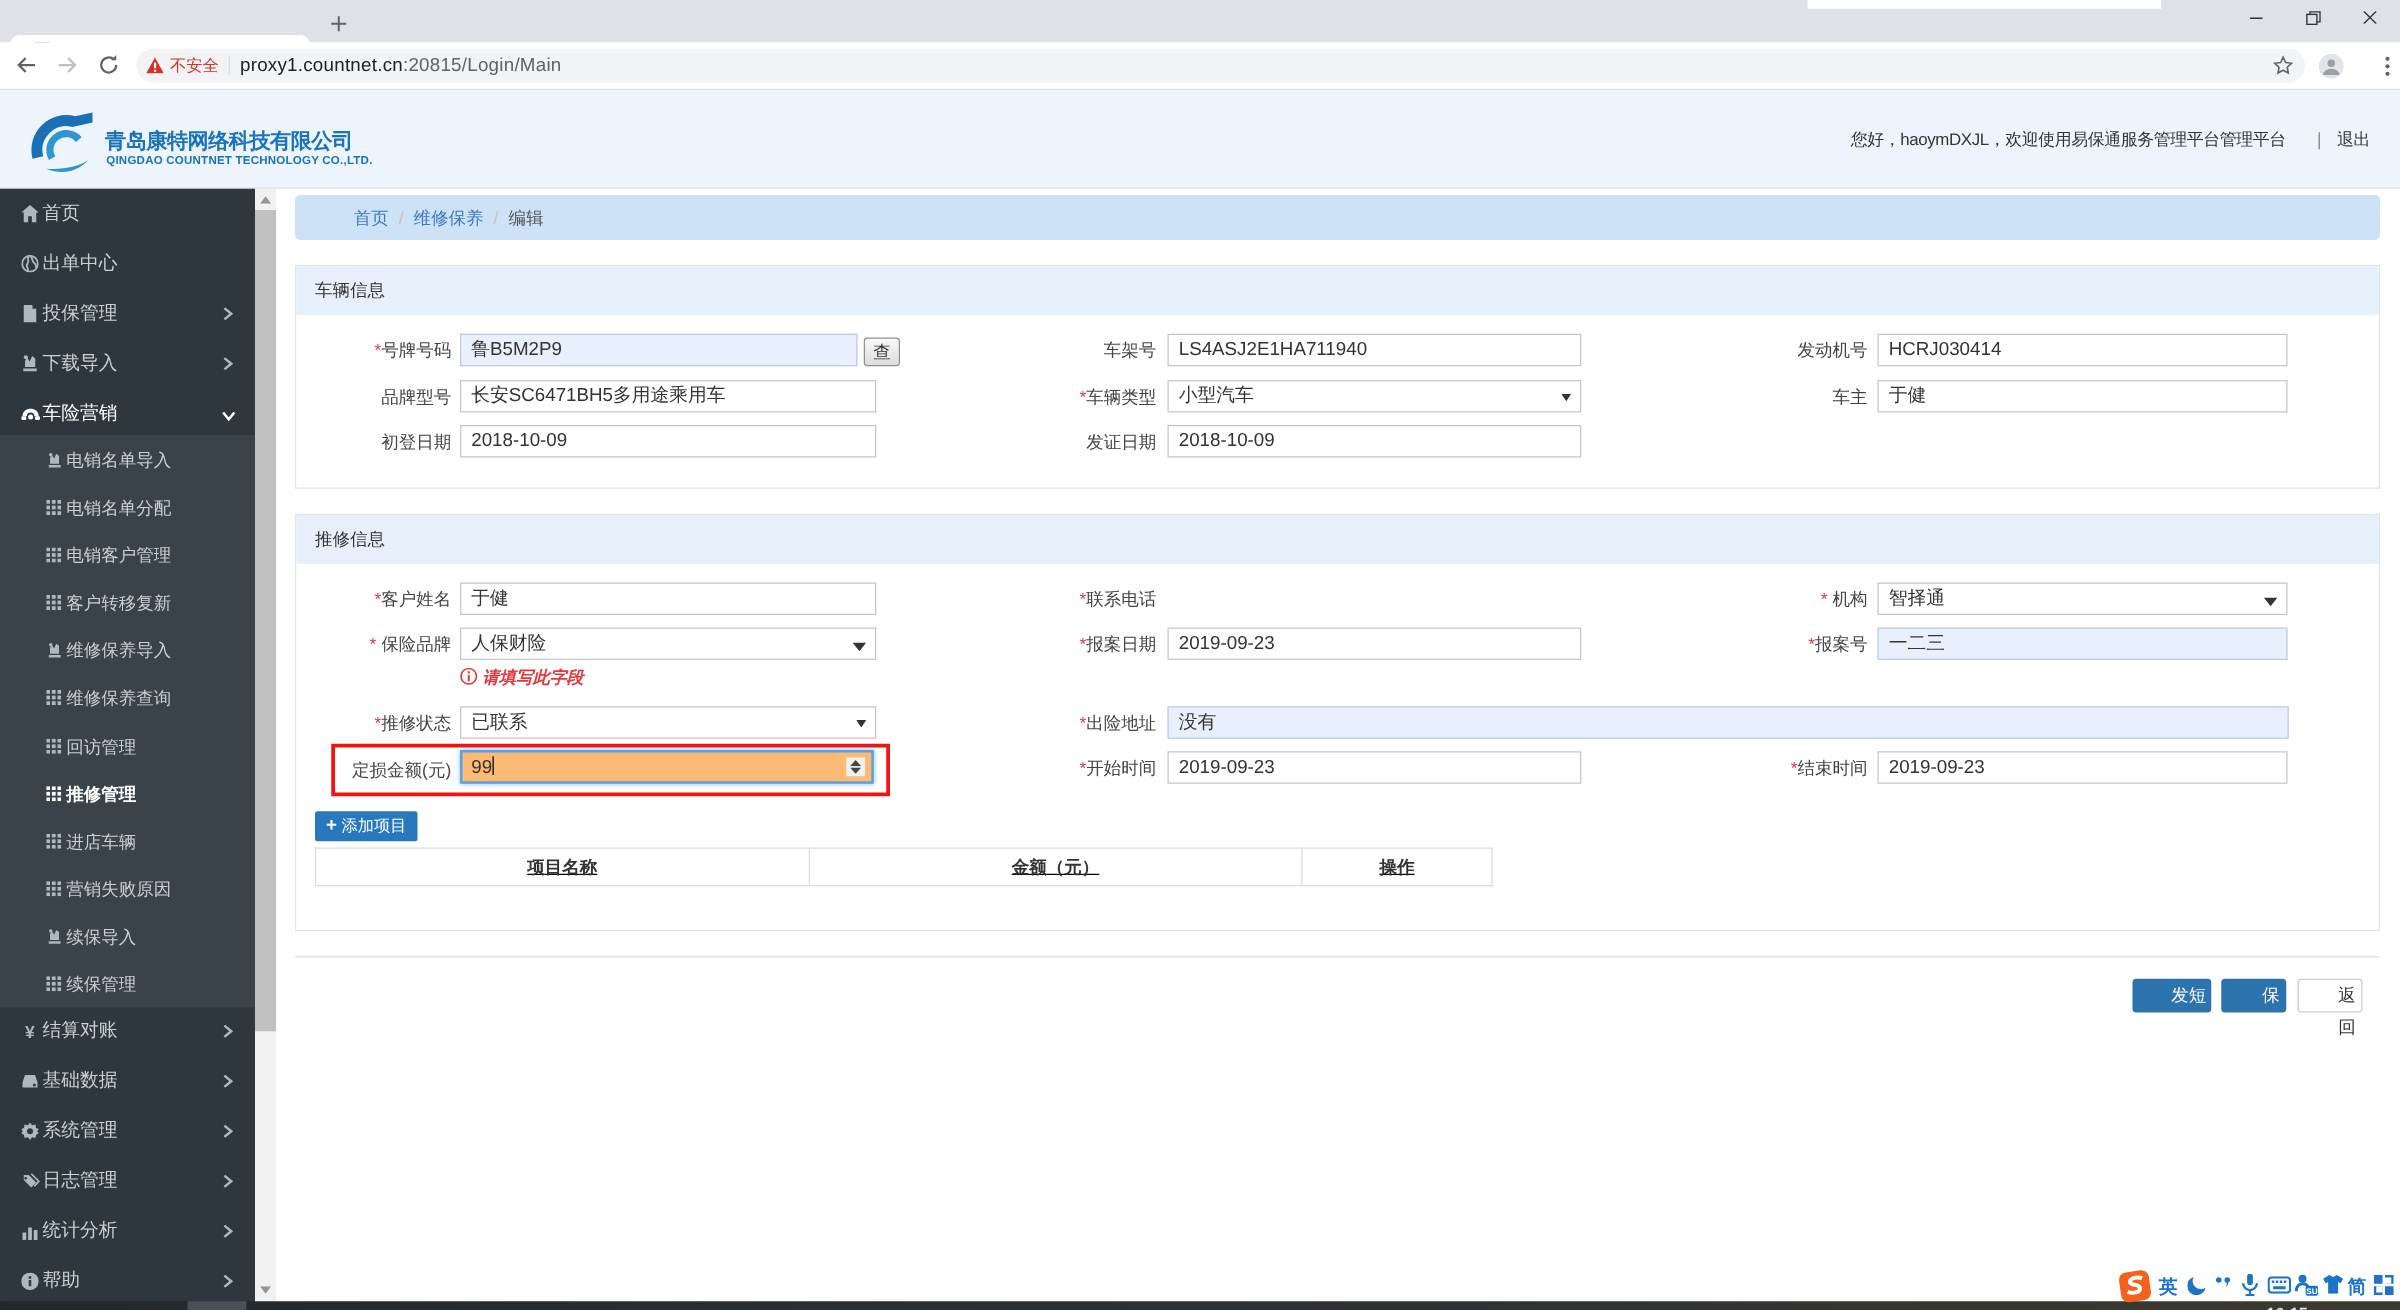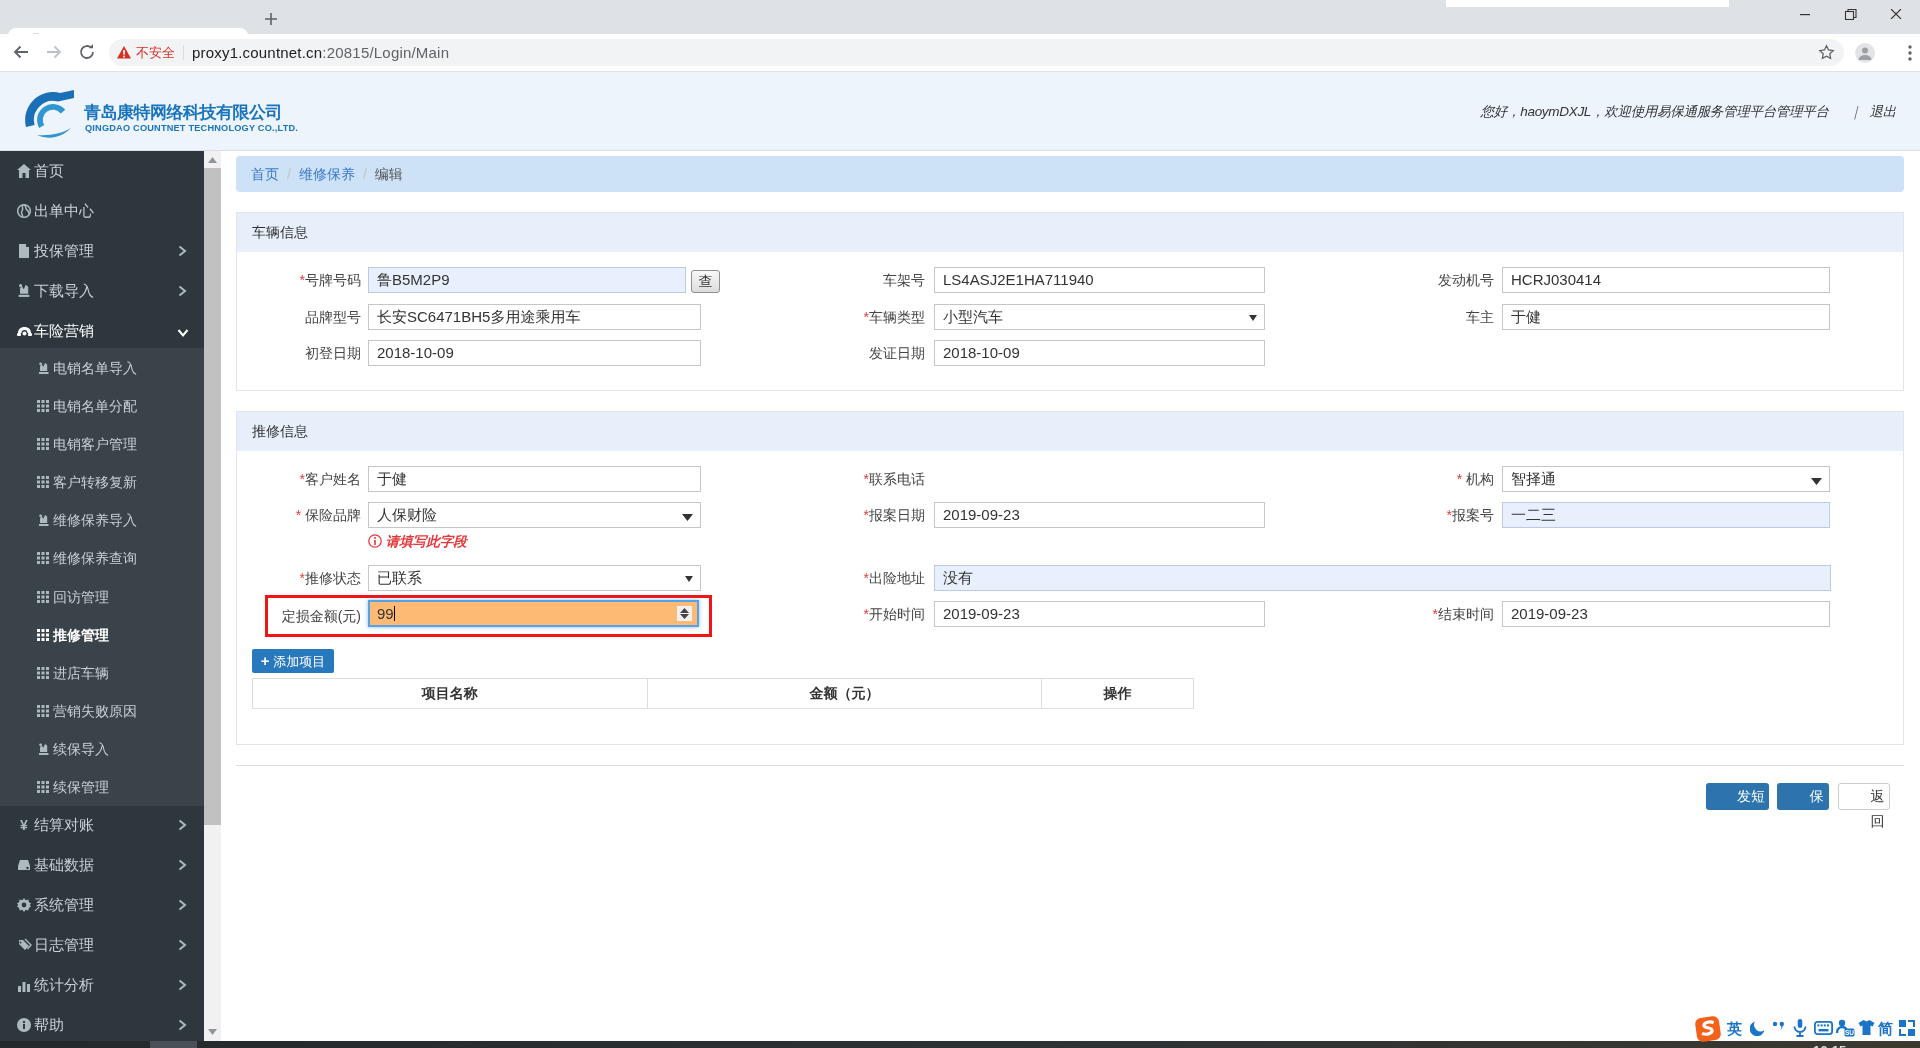--- a/index.html
+++ b/index.html
@@ -17,59 +17,59 @@
 #toolbar { left:0; top:34px; width:1920px; height:38px; background:#fff; border-bottom:1px solid #dfe1e5; }
 #pill { left:109px; top:5px; width:1735px; height:27px; border-radius:14px; background:#f1f3f4; }
 .urltext { font-size:15px; color:#202124; letter-spacing:0.2px; }
 .urlgray { color:#5f6368; }
 #noseg { color:#d93025; font-size:13px; }
 
 
 #hdr { left:0; top:72px; width:1920px; height:79px; background:#edf4fc; border-bottom:1px solid #d9dee4; }
 #hdrtitle { left:84px; top:29px; font-size:17px; font-weight:bold; color:#1a74bc; letter-spacing:-0.5px; white-space:nowrap; }
 #hdrsub { left:85px; top:51px; font-size:9.2px; font-weight:bold; color:#1a74bc; letter-spacing:0.2px; white-space:nowrap; }
-#hdrright { right:24px; top:31px; font-size:13.5px; letter-spacing:-0.3px; color:#333; white-space:nowrap;font-style:italic; }
+#hdrright { right:24px; top:31px; font-size:13.5px; letter-spacing:-0.3px; color:#333; white-space:nowrap; }
 
 
 #sidebar { left:0; top:151px; width:204px; height:897px; background:#2d373d; }
 .mi { position:absolute; left:0; width:204px; height:40px; color:#c9d0d6; font-size:15px; }
 .mi .txt { position:absolute; left:34px; top:0; line-height:40px; }
 .mi svg.ic { position:absolute; left:17px; top:13px; }
 .mi svg.chev { position:absolute; left:177px; top:14px; }
 #submenu { position:absolute; left:0; top:197px; width:204px; height:458px; background:#394349; }
 .si { position:absolute; left:0; width:204px; height:38px; color:#c9d0d6; font-size:14px; }
 .si .txt { position:absolute; left:53px; top:0; line-height:38px; }
 .si svg.ic { position:absolute; left:37px; top:13px; }
 .si.active { color:#fff; font-weight:bold; }
 
 
 #vscroll { left:204px; top:151px; width:17px; height:890px; background:#f1f1f1; }
 #vthumb { left:0; top:17px; width:17px; height:657px; background:#c1c1c1; }
 
 
 #main { left:221px; top:151px; width:1699px; height:890px; background:#fff; }
-#crumb { left:15px; top:5px; width:1668px; height:36px; background:#cde2f6; border-radius:4px; font-size:14px; line-height:36px; }
+#crumb { left:15px; top:5px; width:1668px; height:36px; background:#cde2f6; border-radius:4px; font-size:14px; line-height:36px;padding-left:32px; }
 #crumb .lnk { color:#3978c8; }
 #crumb .sep { color:#c9c4bb; padding:0 8px; }
 #crumb .cur { color:#555; }
 .panel { position:absolute; left:15px; width:1668px; background:#fff; border:1px solid #e1e5e9; }
 .phead { height:39px; background:#e7f0fa; line-height:39px; padding-left:15px; font-size:14px; color:#333; }
 #panel1 { top:61px; height:179px; }
 #panel2 { top:260px; height:334px; }
 .lbl { position:absolute; height:26px; line-height:26px; font-size:14px; color:#444; text-align:right; white-space:nowrap; }
 .lbl .req { color:#e4393c; }
 .inp { position:absolute; height:26px; border:1px solid #c6c6c6; background:#fff; font-size:15px; color:#333; line-height:24px; padding-left:8px; white-space:nowrap; overflow:hidden; }
 .inp.blue { background:#e8f0fe; border-color:#bccbe2; }
 .sel svg.dar { position:absolute; right:7px; top:10px; }
 #btnsearch { position:absolute; border:1px solid #8f8f8f; border-radius:3px; background:linear-gradient(#f8f8f8,#dddddd); font-size:14px; color:#333; text-align:center; }
 #redbox { position:absolute; border:3px solid #f21313; }
 #numinp { position:absolute; border:2px solid #55a2e8; background:#fdba74; font-size:15px; color:#333; box-shadow:0 0 4px rgba(85,162,232,.7); }
 #warnrow { position:absolute; color:#e4393c; font-size:13.5px; font-style:italic; font-weight:bold; }
 #addbtn { position:absolute; background:#2878bd; border-radius:2px; color:#fff; font-size:13px; text-align:center; }
-#itemtable { position:absolute; border-collapse:collapse; }
+#itemtable { position:absolute; border-collapse:collapse;text-decoration:underline; }
 #itemtable td { border:1px solid #ddd; font-size:14px; font-weight:bold; color:#333; text-align:center; height:30px; }
 #hrline { position:absolute; left:15px; width:1668px; height:1px; background:#ddd; }
 .bbtn { position:absolute; height:27px; line-height:27px; text-align:center; font-size:14px; border-radius:3px; color:#fff; background:#2d73ad;padding-left:27px; }
 .bbtn.white { background:#fff; border:1px solid #ccc; color:#333; line-height:25px; }
 
 
 #taskbar { left:0; top:1041px; width:1920px; height:7px; background:linear-gradient(90deg,#23282d,#2c3136 50%,#3c3930); }
 #taskbtn { left:150px; top:1041px; width:47px; height:7px; background:#4a5058; }
 #sogou { left:1690px; top:1017px; width:230px; height:23px; background:#fff; border-radius:4px 0 0 4px; }
 </style>

